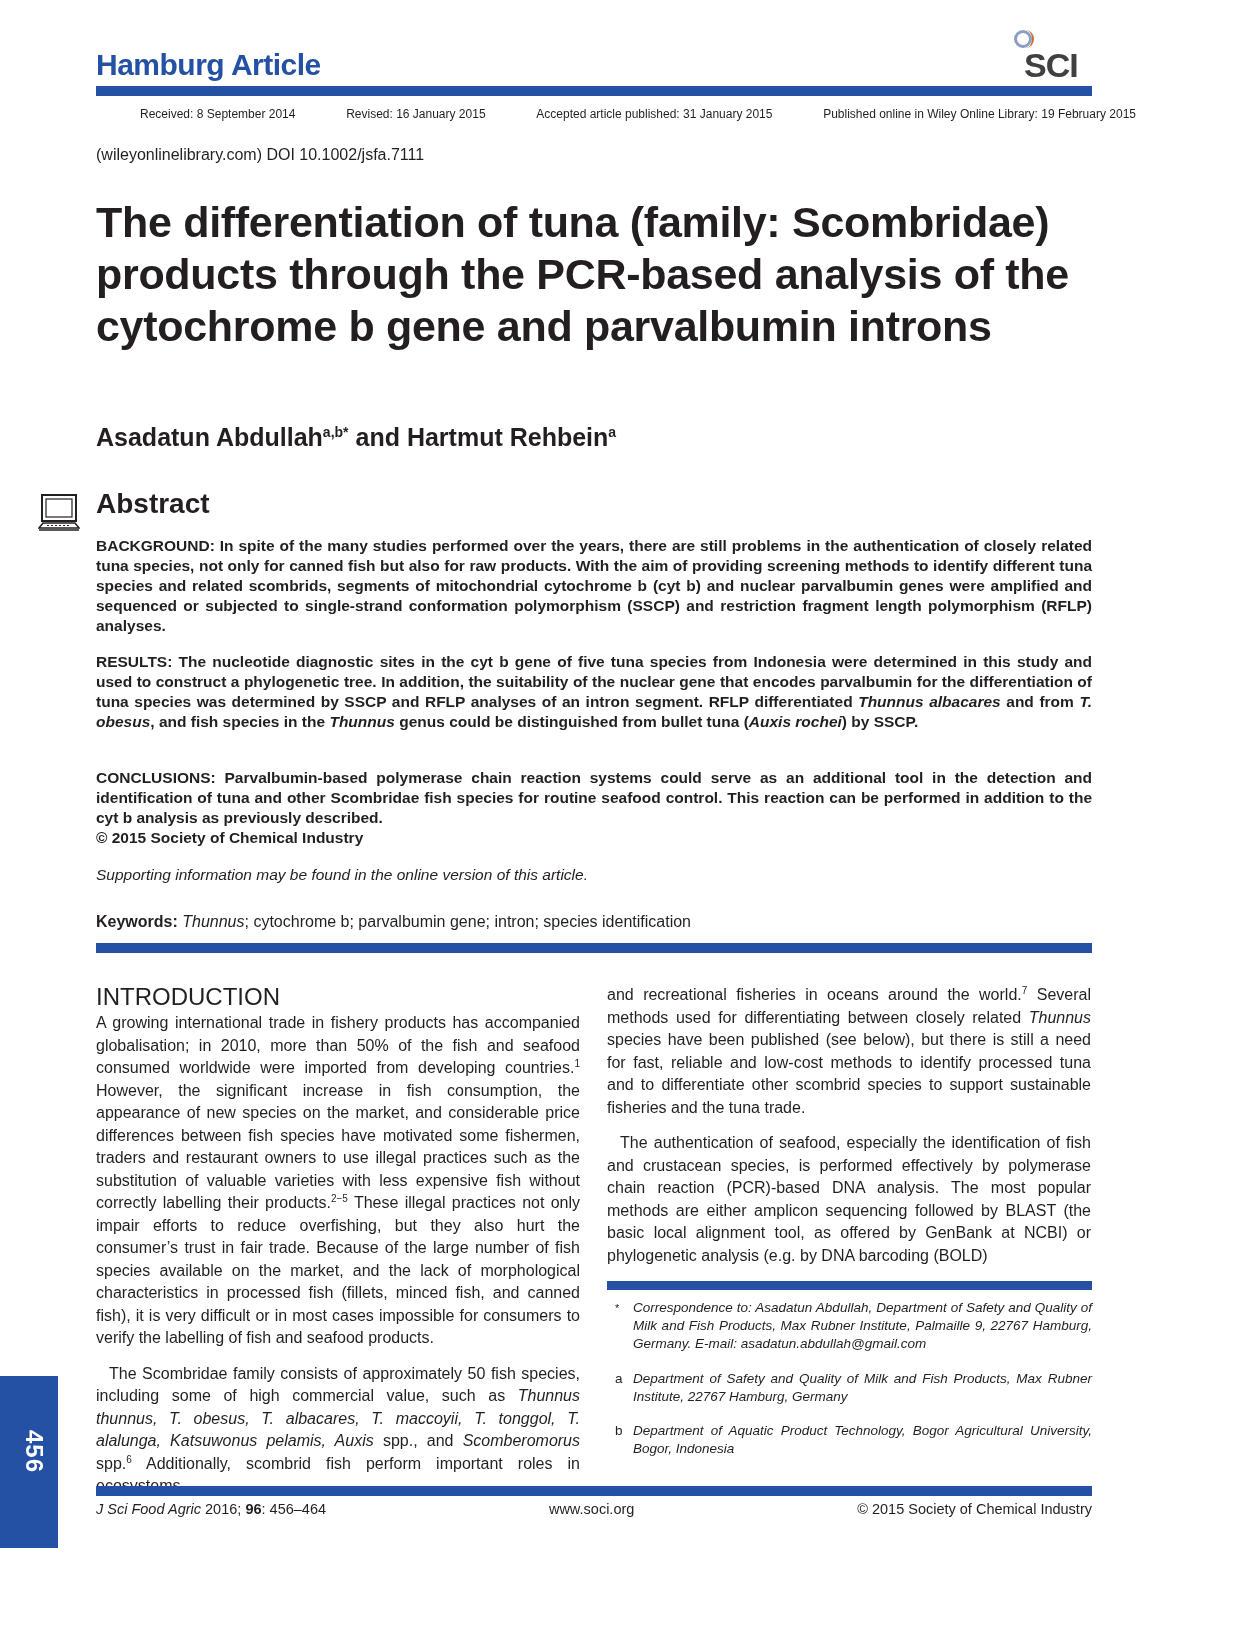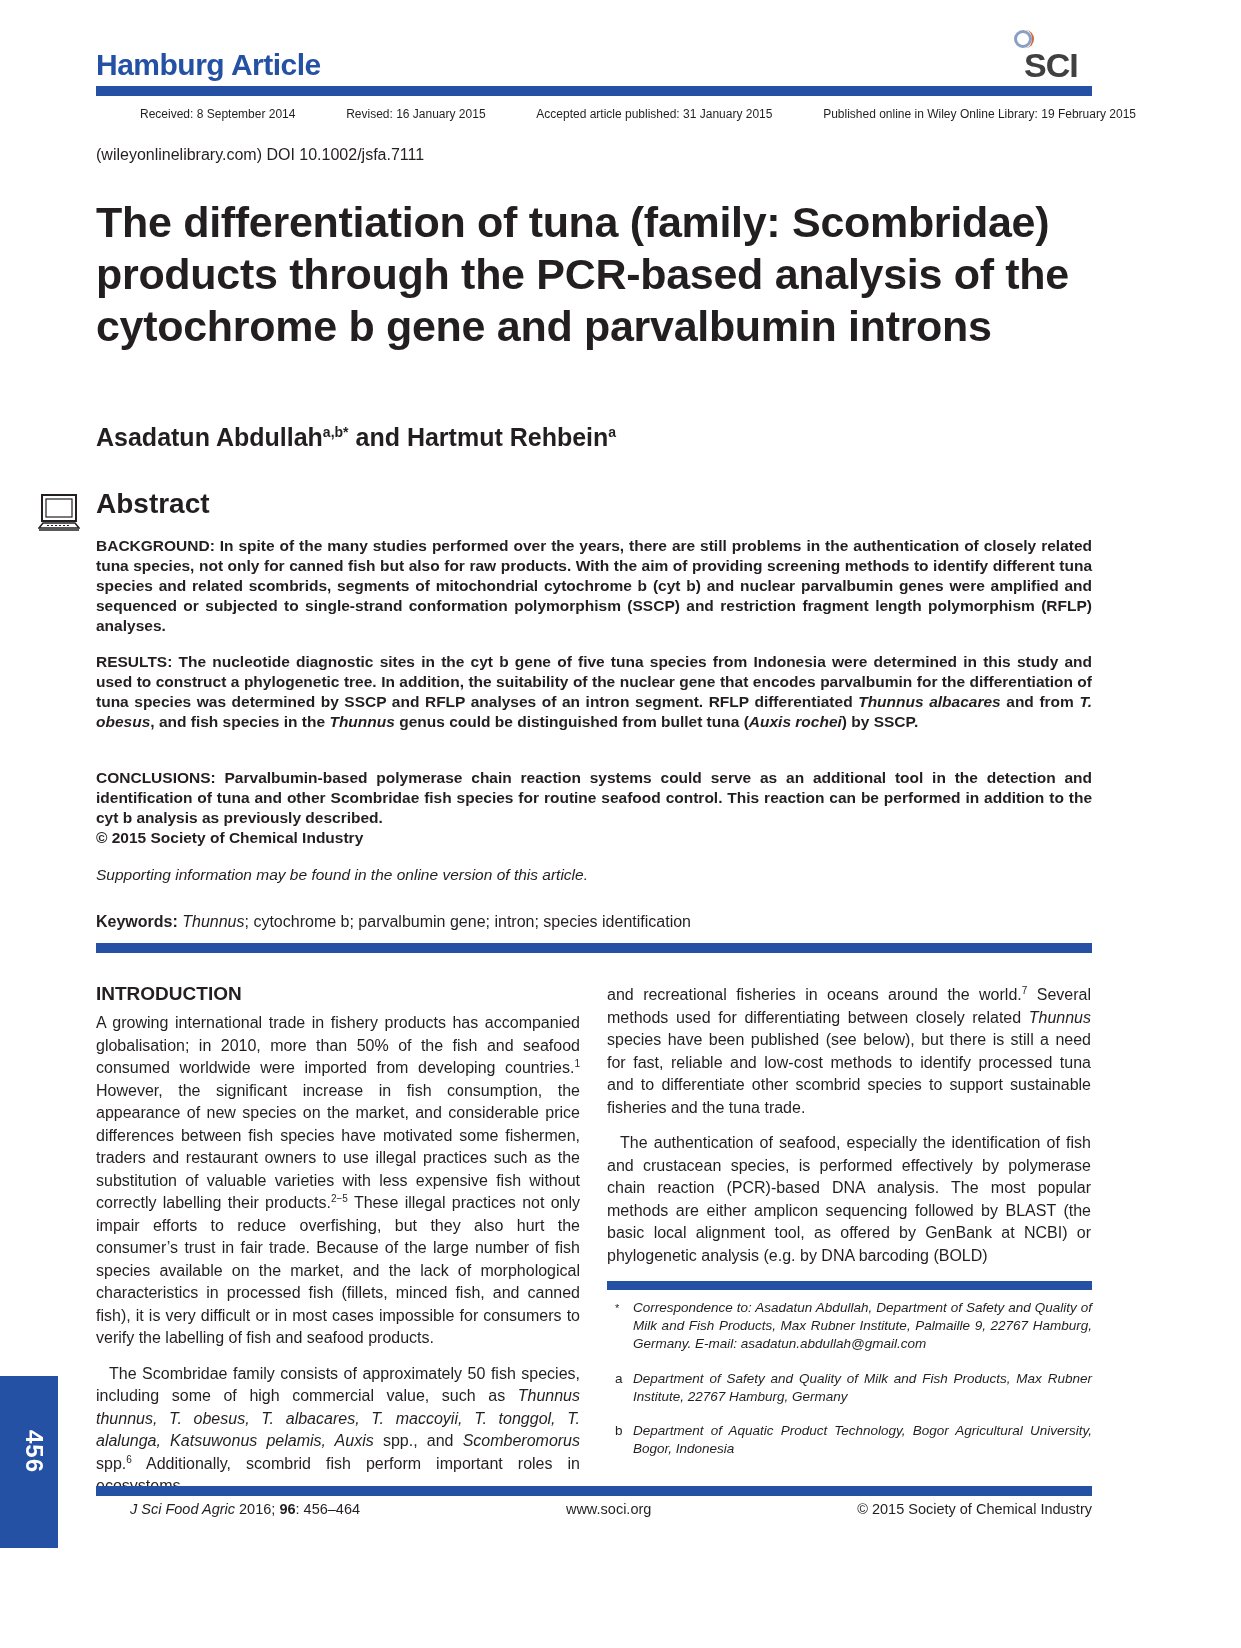--- a/index.html
+++ b/index.html
@@ -19,31 +19,31 @@
   .abs-icon { left: 38px; top: 494px; width: 42px; height: 40px; }
   .abstract-head { left: 96px; top: 488px; font-size: 28px; font-weight: bold; }
   .para { left: 96px; width: 996px; font-size: 15.5px; line-height: 20px; font-weight: bold; text-align: justify; }
   .para i { font-style: italic; }
   .support { left: 96px; top: 866px; font-size: 15.5px; font-style: italic; }
   .keywords { left: 96px; top: 913px; font-size: 16px; }
   .kw-label { font-weight: bold; }
   .col { width: 484px; font-size: 16px; line-height: 22.5px; text-align: justify; }
   .col-left { left: 96px; top: 1012px; }
   .col-right { left: 607px; top: 984px; }
-  .intro-head { left: 96px; top: 983px; font-size: 19px; font-weight: bold; }
+  .intro-head { left: 96px; top: 983px; font-size: 24px; font-weight: normal; }
   .indent { text-indent: 13px; margin-top: 13px; }
   sup.ref { font-size: 10px; vertical-align: super; line-height: 0; }
   .fn-rule { left: 607px; top: 1281px; width: 485px; height: 9px; background: #2451a4; }
   .fn { left: 607px; width: 485px; font-size: 13.5px; line-height: 18px; font-style: italic; display: flex; }
   .fn-mark { width: 26px; flex: 0 0 26px; font-style: normal; text-align: left; padding-left: 8px; box-sizing: border-box; }
   .fn-text { flex: 1; text-align: justify; }
   .side-tab { left: 0; top: 1376px; width: 58px; height: 172px; background: #2451a4; }
   .side-num { position: absolute; left: 14px; top: 60px; color: #ffffff; font-weight: bold; font-size: 24px; transform: rotate(90deg); transform-origin: center; width: 40px; text-align: center; letter-spacing: 1px; }
   .footer { left: 96px; top: 1501px; width: 996px; font-size: 14.5px; display: flex; justify-content: space-between; }
-  .footer i { font-style: italic; margin-left: 34px; }
+  .footer i { font-style: italic; }
 </style>
 </head>
 <body>
 
 <div class="abs header-title">Hamburg Article</div>
 
 <div class="abs logo">
   <div class="logo-ring"></div>
   <div class="logo-ring2"></div>
   <div class="logo-text">SCI</div>

